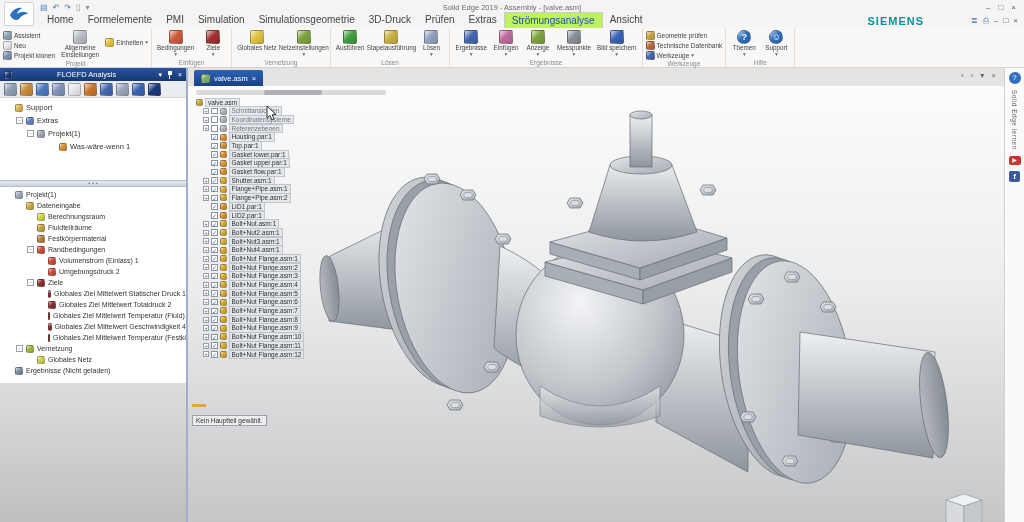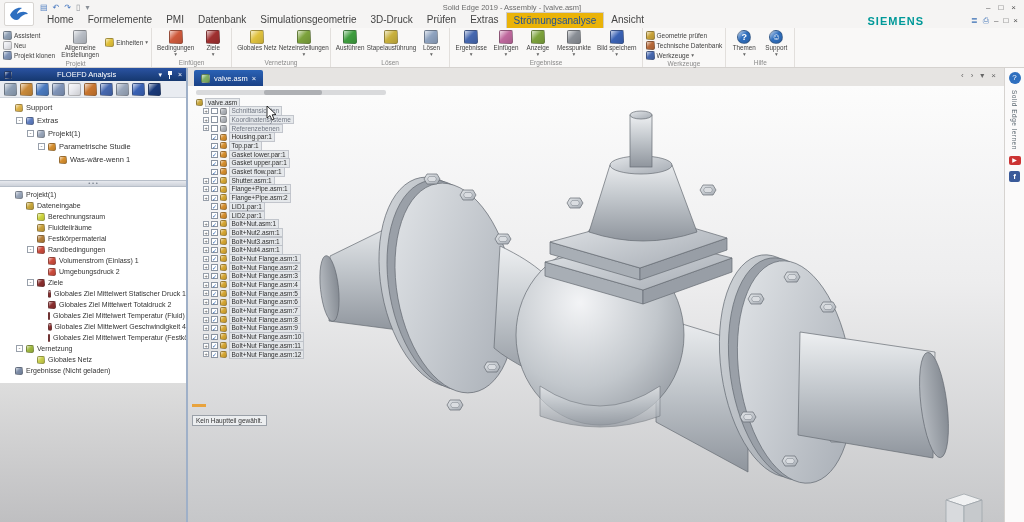--- a/index.html
+++ b/index.html
@@ -13,21 +13,21 @@
   #app-logo svg { width:22px; height:16px; }
   #qat { display:flex; align-items:center; gap:5px; margin-left:40px; font-size:8px; color:#5a6b85; }
   #qat .qbtn { cursor:default; }
   #win-title { position:absolute; left:0; right:0; text-align:center; font-size:7.5px; color:#6b6b6b; }
   #win-controls { margin-left:auto; display:flex; gap:8px; padding-right:8px; font-size:8px; color:#555; z-index:6;}
 
   
   #tabrow { height:14px; display:flex; align-items:flex-end; position:relative; background:#f5f4f3; }
   #menu-tabs { display:flex; margin-left:40px; }
   #menu-tabs .tab { font-size:10px; color:#444; padding:2px 7px 2px 7px; cursor:default; }
-  #menu-tabs .tab.active { background:#eab308; border:1px solid #d0cdc9; border-bottom:none; color:#1d4f9a; }
+  #menu-tabs .tab.active { background:#bef264; border:1px solid #d0cdc9; border-bottom:none; color:#1d4f9a; }
   #brand { position:absolute; right:100px; top:1px; font-size:11px; font-weight:bold; letter-spacing:1px; color:#009999; }
   #mdi-icons { position:absolute; right:6px; top:2px; display:flex; gap:5px; font-size:8px; }
 
   
   #ribbon { height:40px; background:#f9f8f7; border-bottom:1px solid #d5d2cf; display:flex; }
   .rgroup { display:flex; flex-direction:column; border-right:1px solid #e2dfdc; padding:1px 3px 0 3px; }
   .rbody { flex:1; display:flex; align-items:flex-start; gap:2px; }
   .rlabel { font-size:6.5px; color:#8a8a8a; text-align:center; padding:0 2px 1px; }
   .rcol { display:flex; flex-direction:column; justify-content:flex-start; gap:1px; padding-top:2px; }
   .rsmall { display:flex; align-items:center; gap:2px; font-size:6.5px; color:#3f3f3f; white-space:nowrap; }
@@ -122,21 +122,21 @@
       <span>□</span>
       <span>×</span>
     </div>
 </div>
 
 <div id="tabrow">
   <div id="menu-tabs">
       <span class="tab">Home</span>
       <span class="tab">Formelemente</span>
       <span class="tab">PMI</span>
-      <span class="tab">Datenbank</span>
+      <span class="tab">Simulation</span>
       <span class="tab">Simulationsgeometrie</span>
       <span class="tab">3D-Druck</span>
       <span class="tab">Prüfen</span>
       <span class="tab">Extras</span>
       <span class="tab active">Strömungsanalyse</span>
       <span class="tab">Ansicht</span>
     </div>
   <div id="brand">SIEMENS</div>
   <div id="mdi-icons">
       <span style="color: rgb(58, 111, 181);">≣</span>
@@ -322,25 +322,20 @@
         </div>
         <div class="trow" style="padding-left: 13px;">
           <span class="texp">-</span>
           <span class="chip ic8" style="--c: #5f7ec2;"></span>
           <span>Extras</span>
         </div>
         <div class="trow" style="padding-left: 24px;">
           <span class="texp">-</span>
           <span class="chip ic8" style="--c: #9aa7bb;"></span>
           <span>Projekt(1)</span>
-        </div>
-        <div class="trow" style="padding-left: 35px;">
-          <span class="texp">-</span>
-          <span class="chip ic8" style="--c: #d78f2e;"></span>
-          <span>Parametrische Studie</span>
         </div>
         <div class="trow" style="padding-left: 46px;">
           <span class="texp none"></span>
           <span class="chip ic8" style="--c: #d78f2e;"></span>
           <span>Was-wäre-wenn 1</span>
         </div>
       </div>
     <div id="splitter">• • •</div>
     <div id="tree2" class="ftree">
         <div class="trow" style="padding-left: 2px;">

